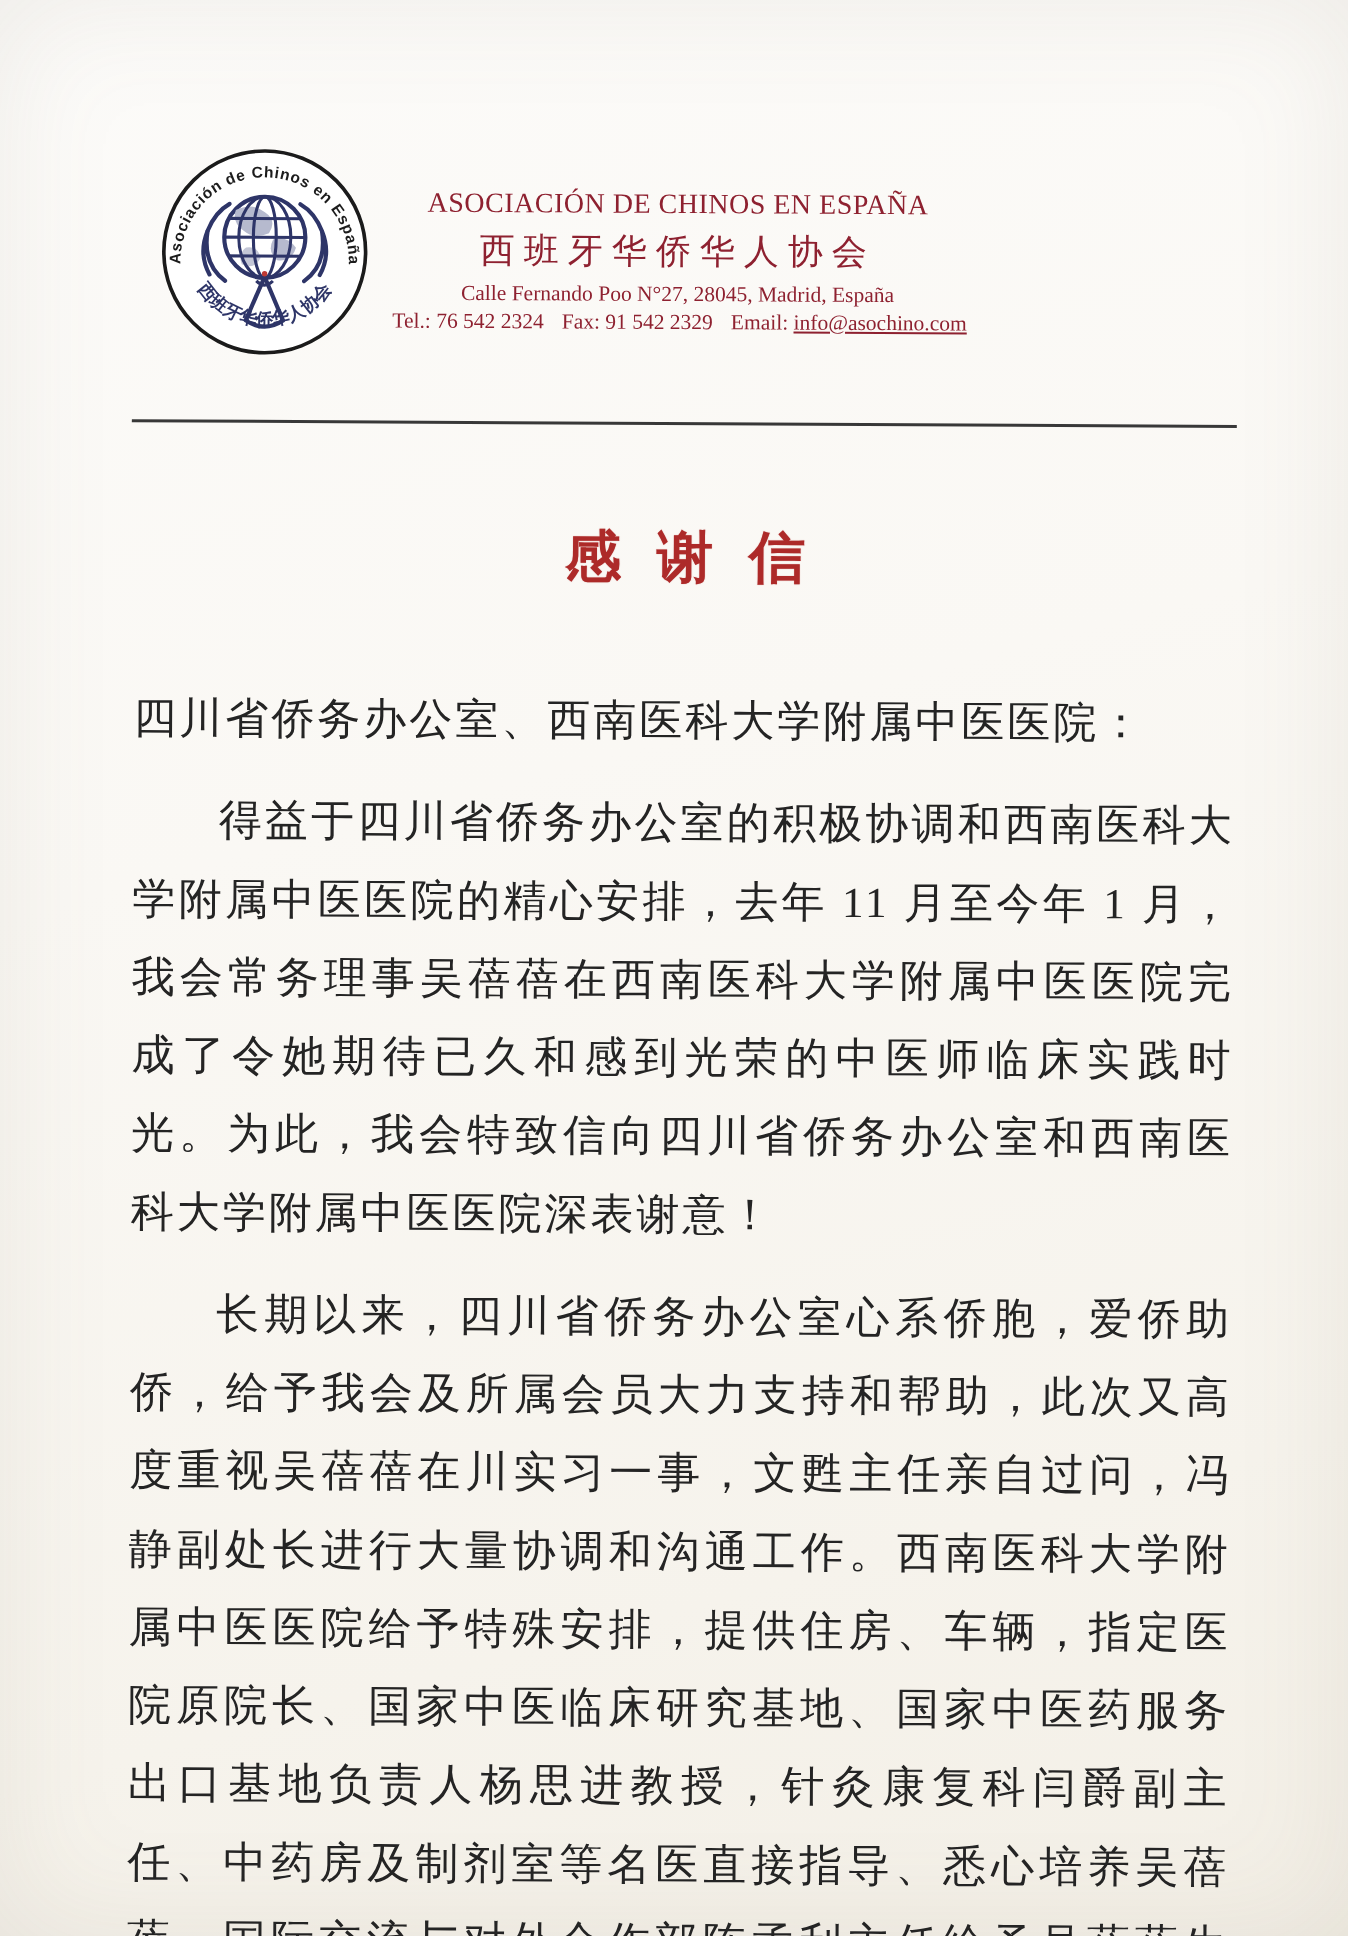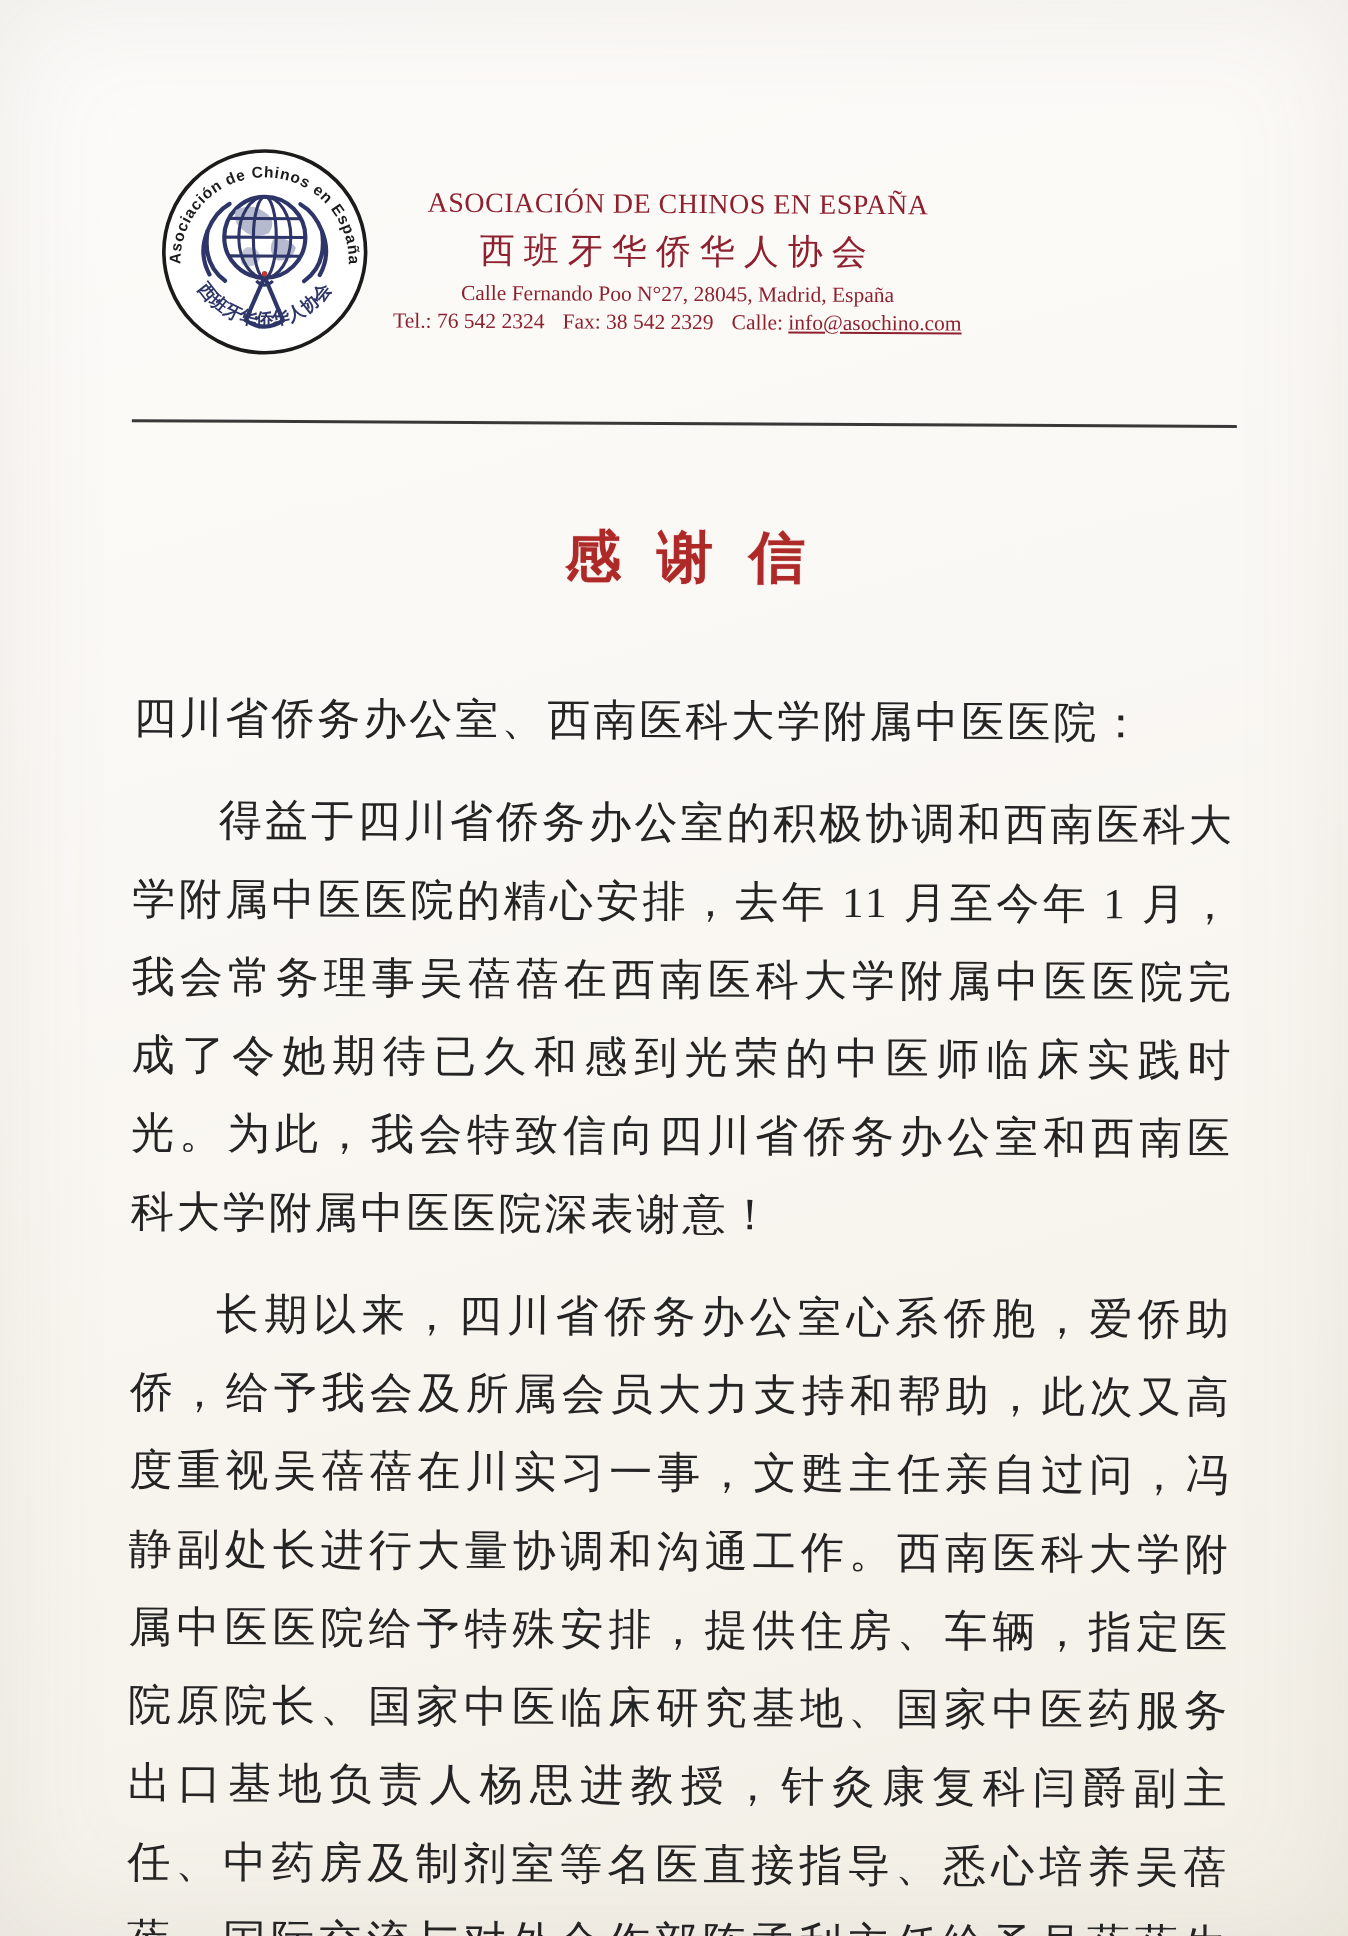--- a/index.html
+++ b/index.html
@@ -156,21 +156,21 @@
       <text font-size="17" font-weight="bold" fill="#2e3568">
         <textPath href="#arc-bottom" startOffset="50%" text-anchor="middle">西班牙华侨华人协会</textPath>
       </text>
     </svg>
 
     <div class="head-text">
       <div class="org-es">ASOCIACIÓN DE CHINOS EN ESPAÑA</div>
       <div class="org-zh">西班牙华侨华人协会</div>
       <div class="addr">Calle Fernando Poo N°27, 28045, Madrid, España</div>
       <div class="contact">
-        <span>Tel.: 76 542 2324</span><span class="sep"></span><span>Fax: 38 542 2329</span><span class="sep"></span><span>Calle:</span>
+        <span>Tel.: 76 542 2324</span><span class="sep"></span><span>Fax: 91 542 2329</span><span class="sep"></span><span>Email:</span>
         <span class="email-link">info@asochino.com</span>
       </div>
     </div>
 
     <div class="head-rule"></div>
 
     <div class="letter">
       <div class="letter-title">感谢信</div>
       <div class="salutation">四川省侨务办公室、西南医科大学附属中医医院：</div>
       <div class="body-paras">

